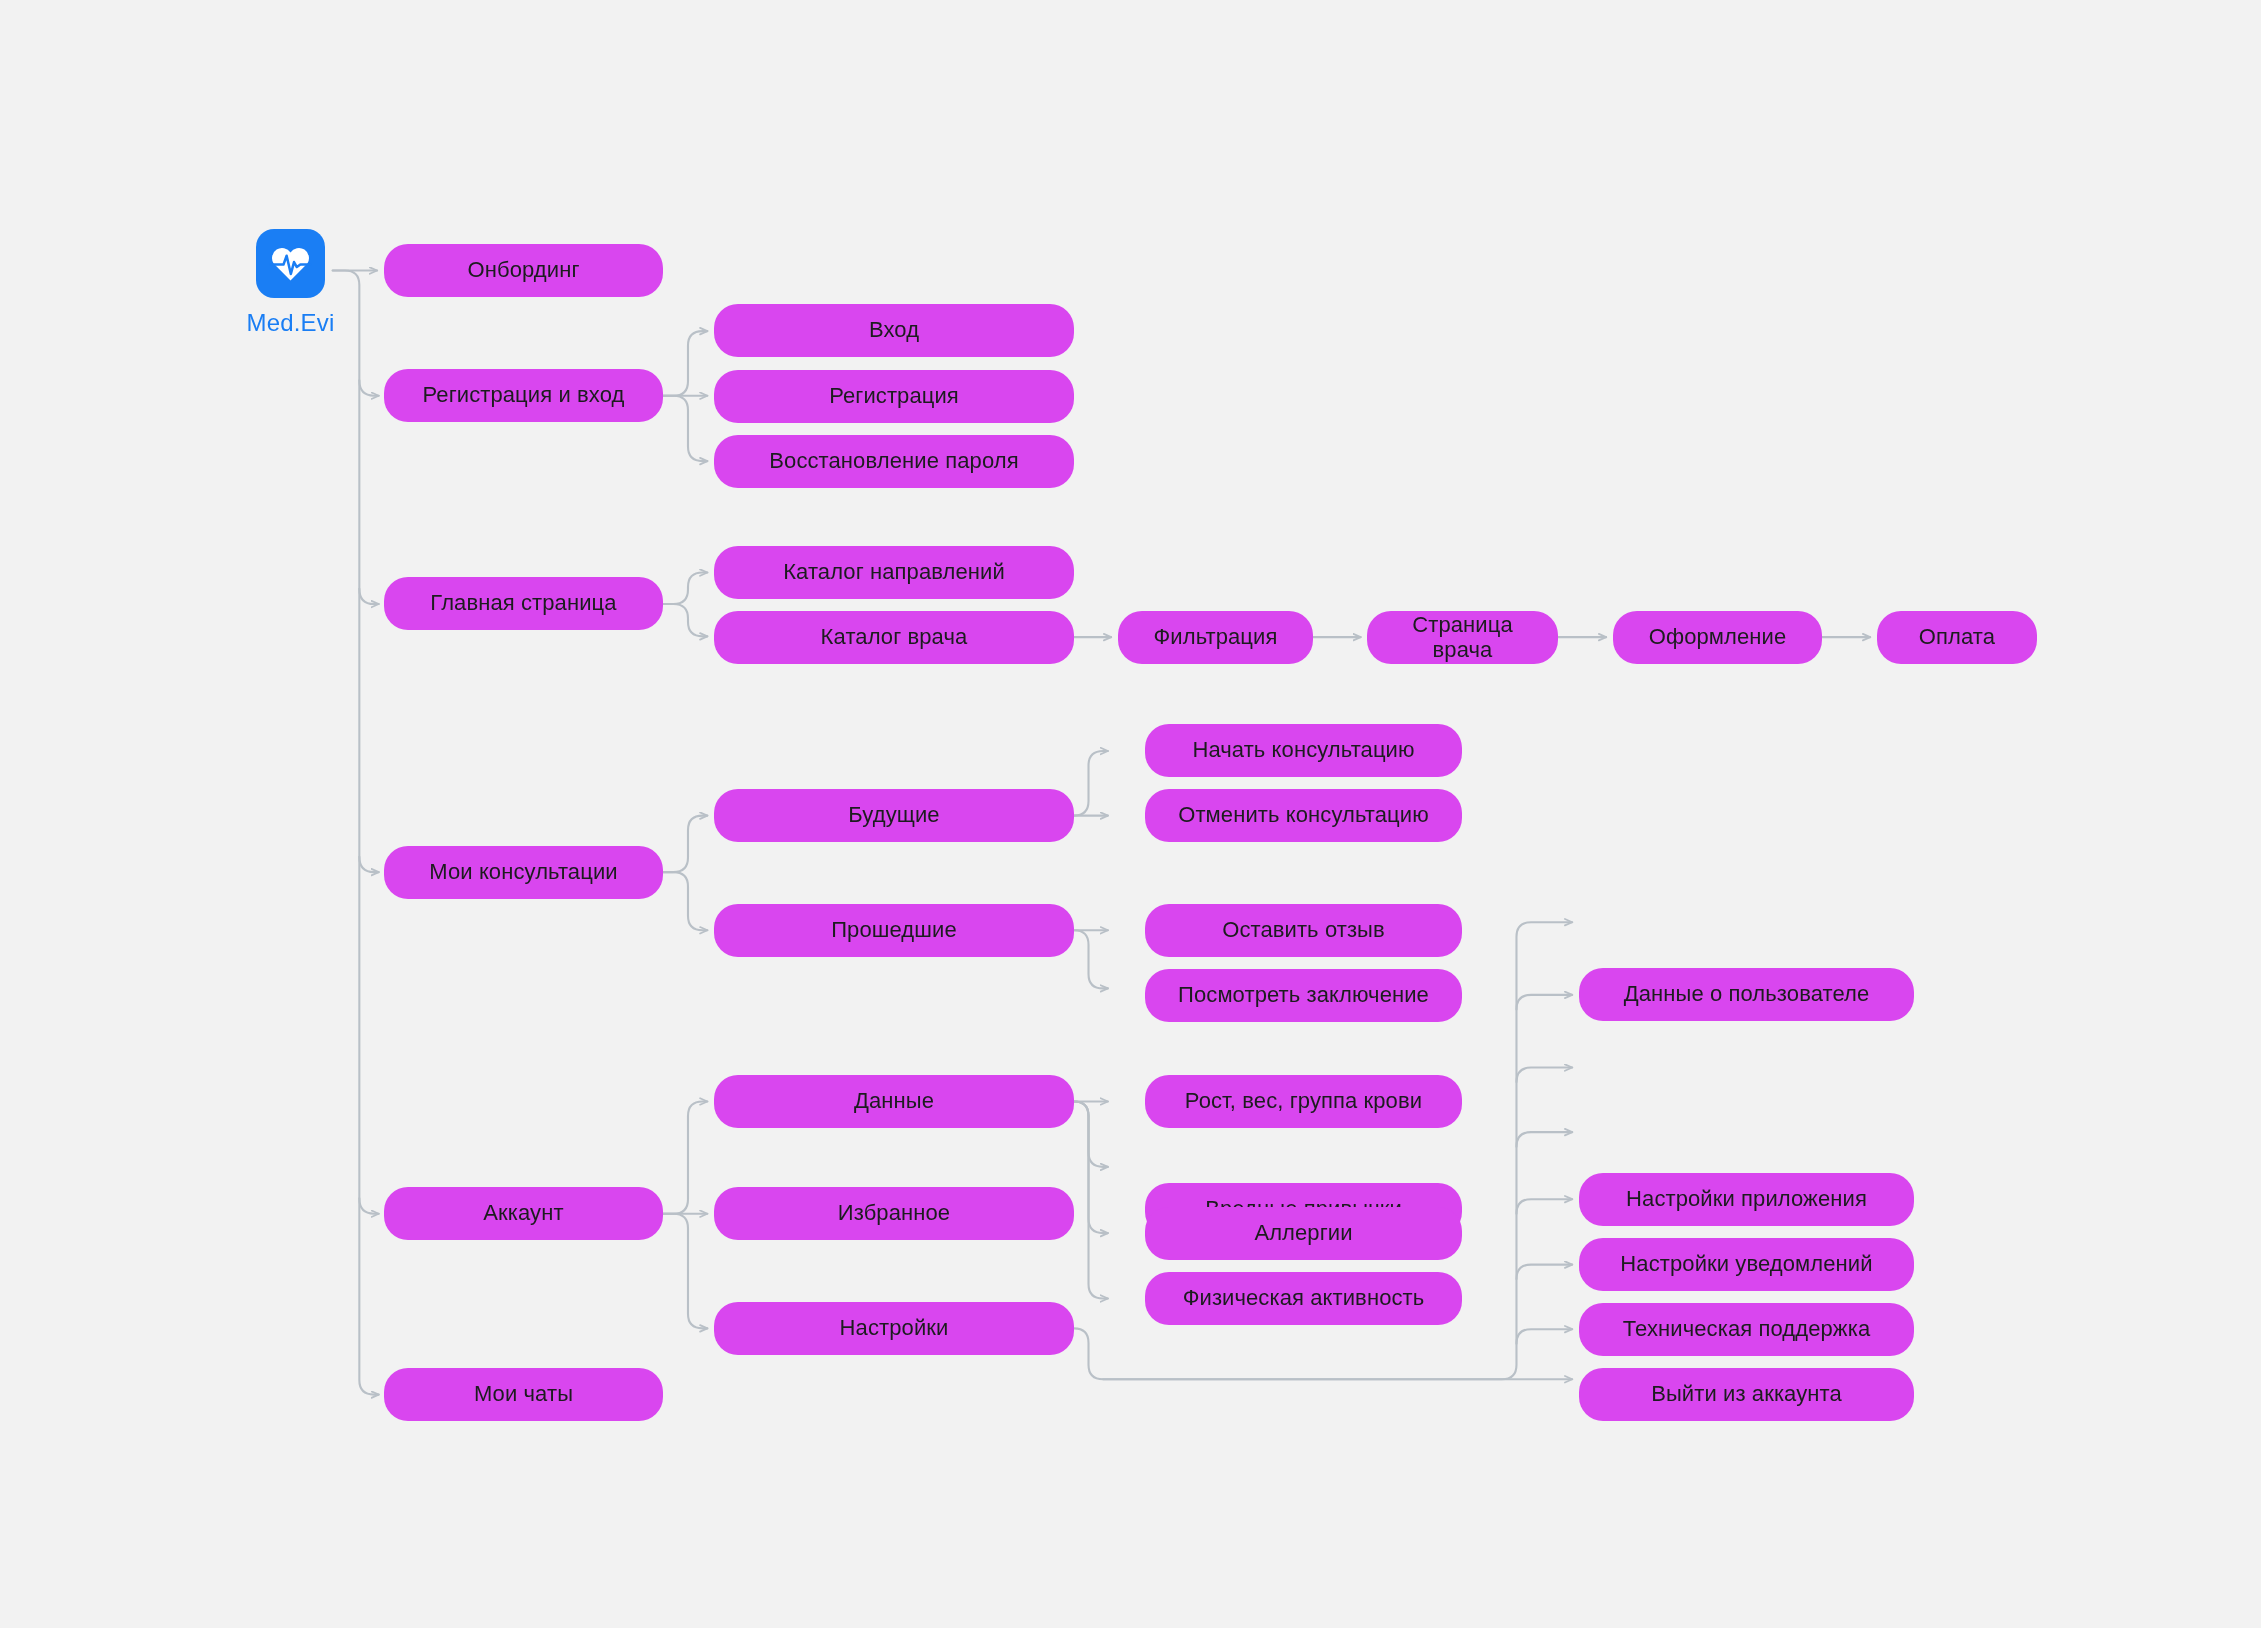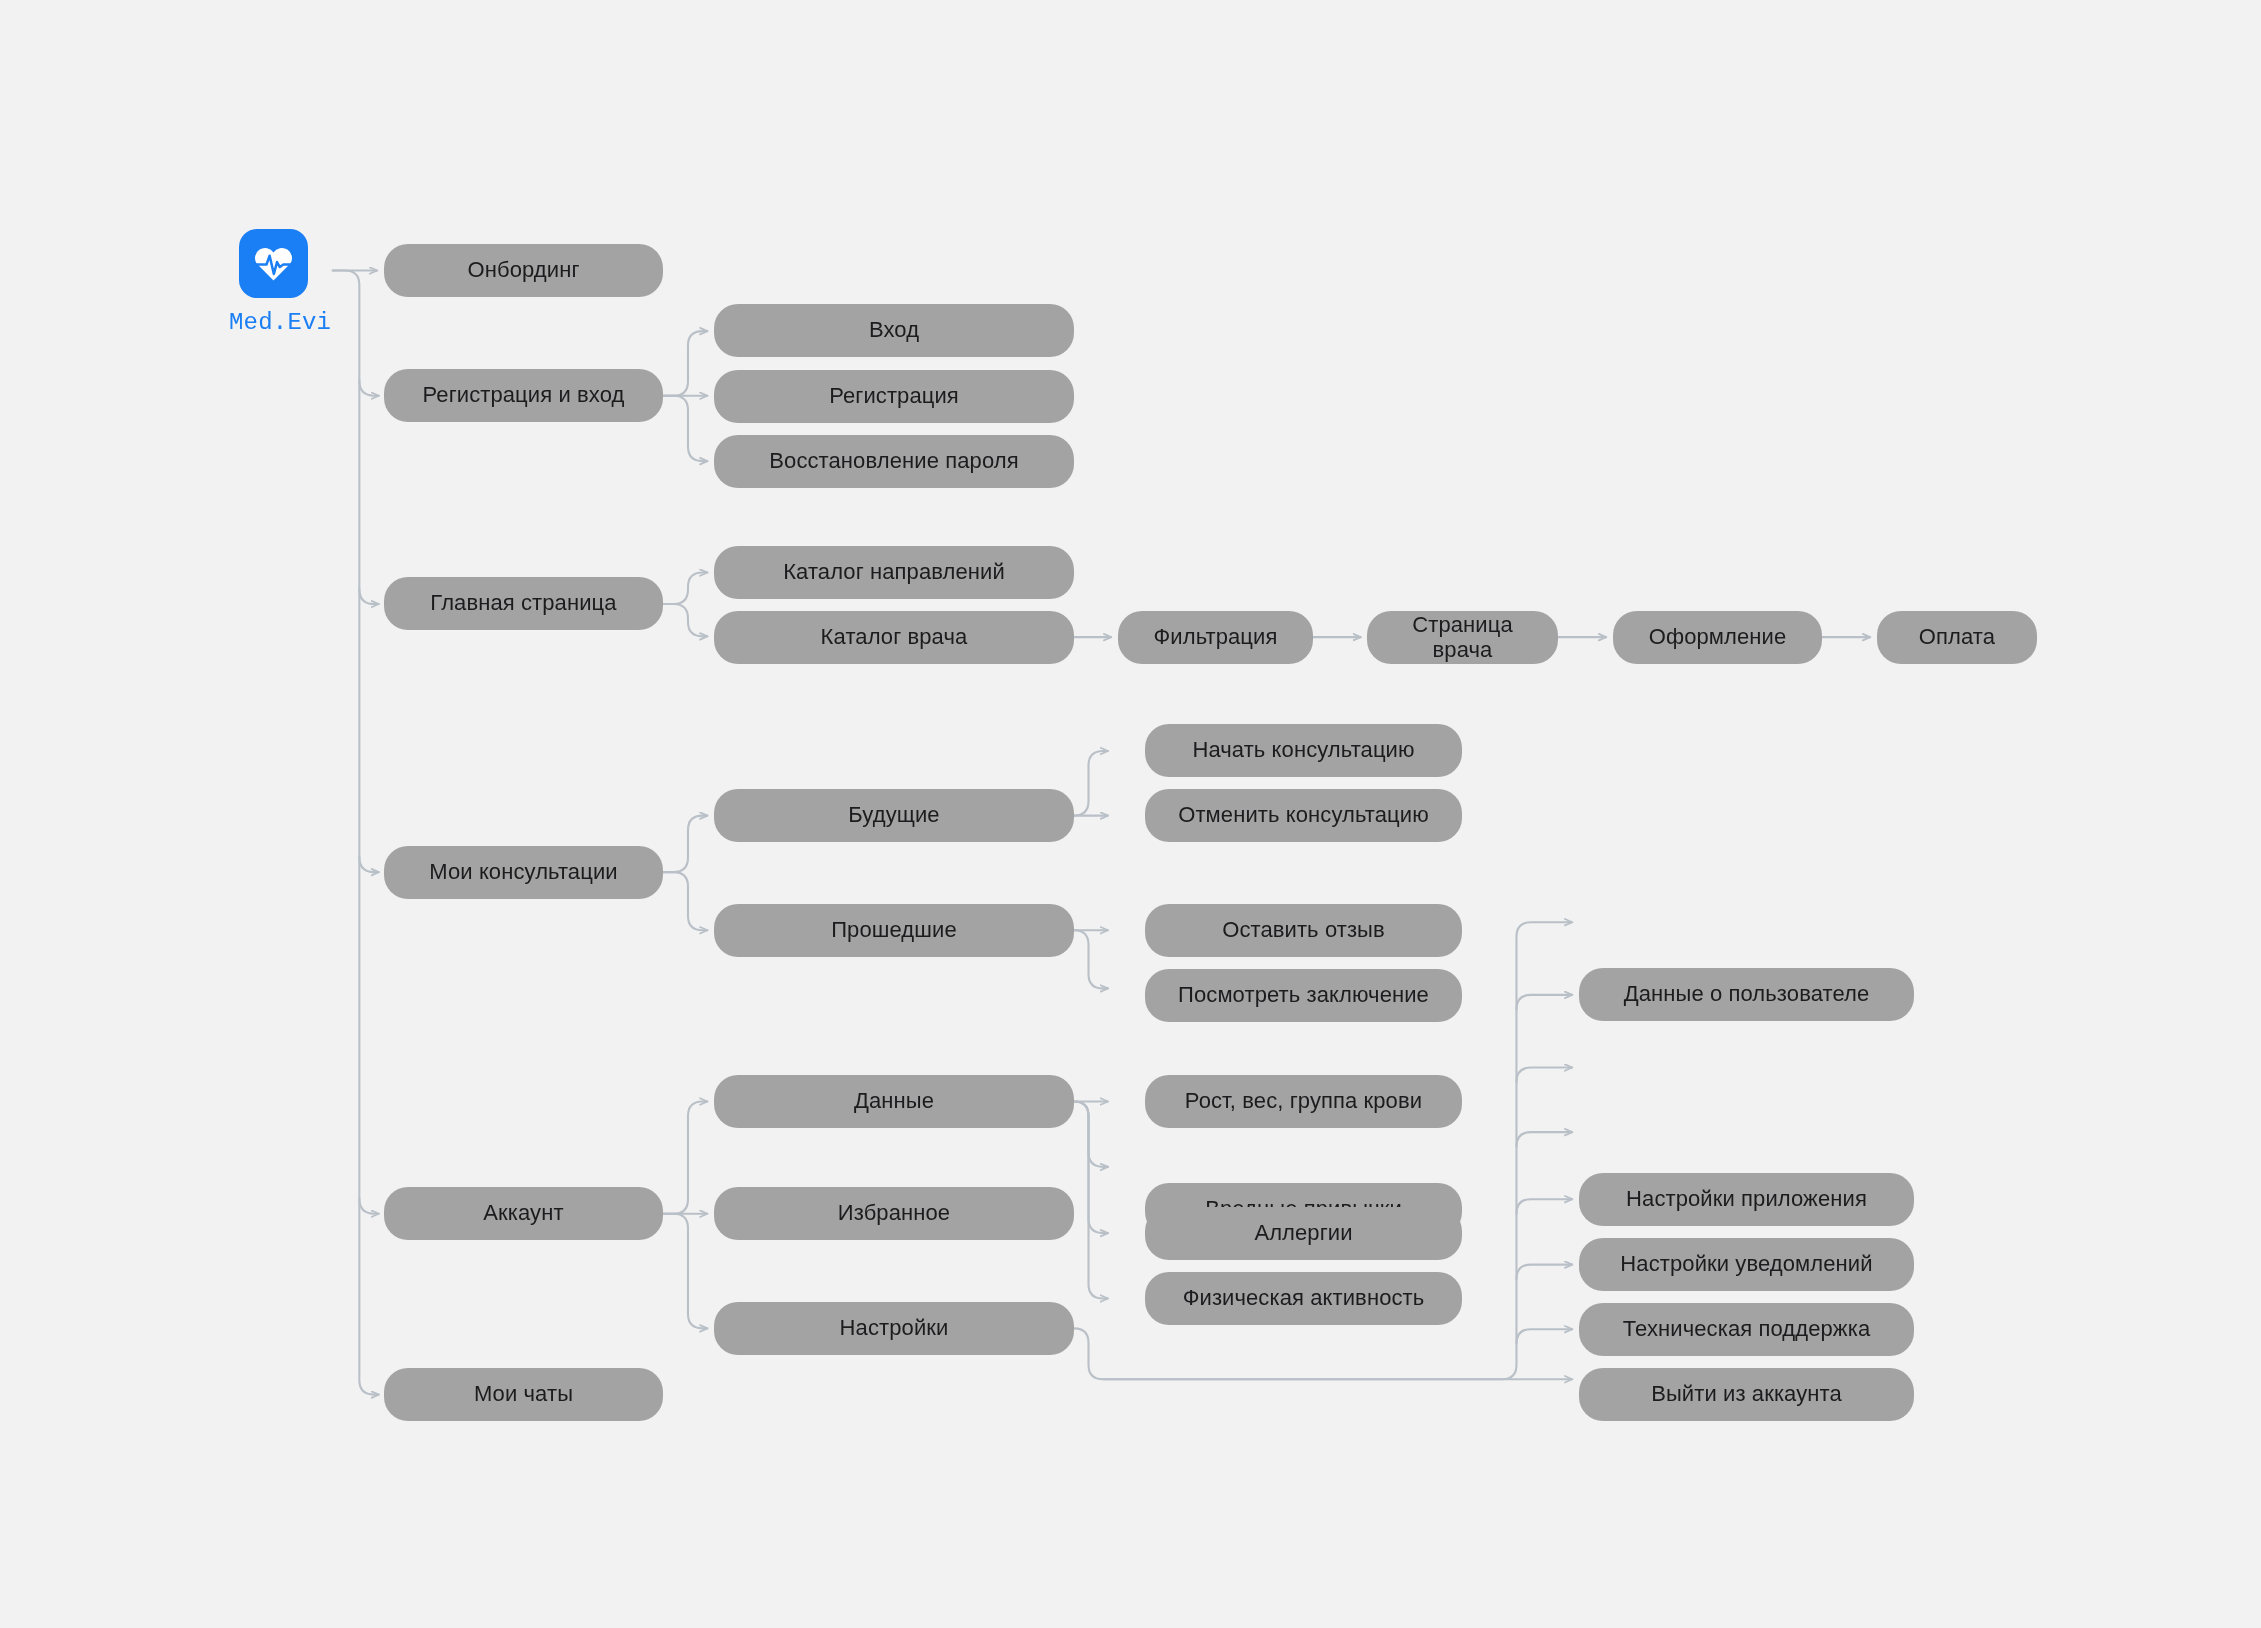--- a/index.html
+++ b/index.html
@@ -8,36 +8,36 @@
     background:#f2f2f2;
     font-family:"Liberation Sans","DejaVu Sans",sans-serif;
     overflow:hidden;
     position:relative;
   }
   #canvas{position:absolute;left:0;top:0;width:2261px;height:1628px;}
   svg.links{position:absolute;left:0;top:0;width:2261px;height:1628px;pointer-events:none;}
 
   .node{
     position:absolute;
-    background:#a3a3a3;
+    background:#d946ef;
     border-radius:24px;
     display:flex;
     align-items:center;
     justify-content:center;
     color:#1c1c1e;
     font-size:22px;
     letter-spacing:0.1px;
     box-sizing:border-box;
     padding:0 14.5px;
     text-align:center;
     line-height:1.1;
   }
 
   
-  #logo-wrap{position:absolute;left:229px;top:229px;width:89px;font-family:Liberation Mono, monospace;}
+  #logo-wrap{position:absolute;left:246px;top:229px;width:89px;}
   .logo-tile{
     width:69px;height:69px;margin:0 auto;
     background:#1a7ef4;
     border-radius:18px;
     display:flex;align-items:center;justify-content:center;
   }
   .logo-label{
     margin-top:10.5px;
     text-align:center;
     color:#1a7ef4;

